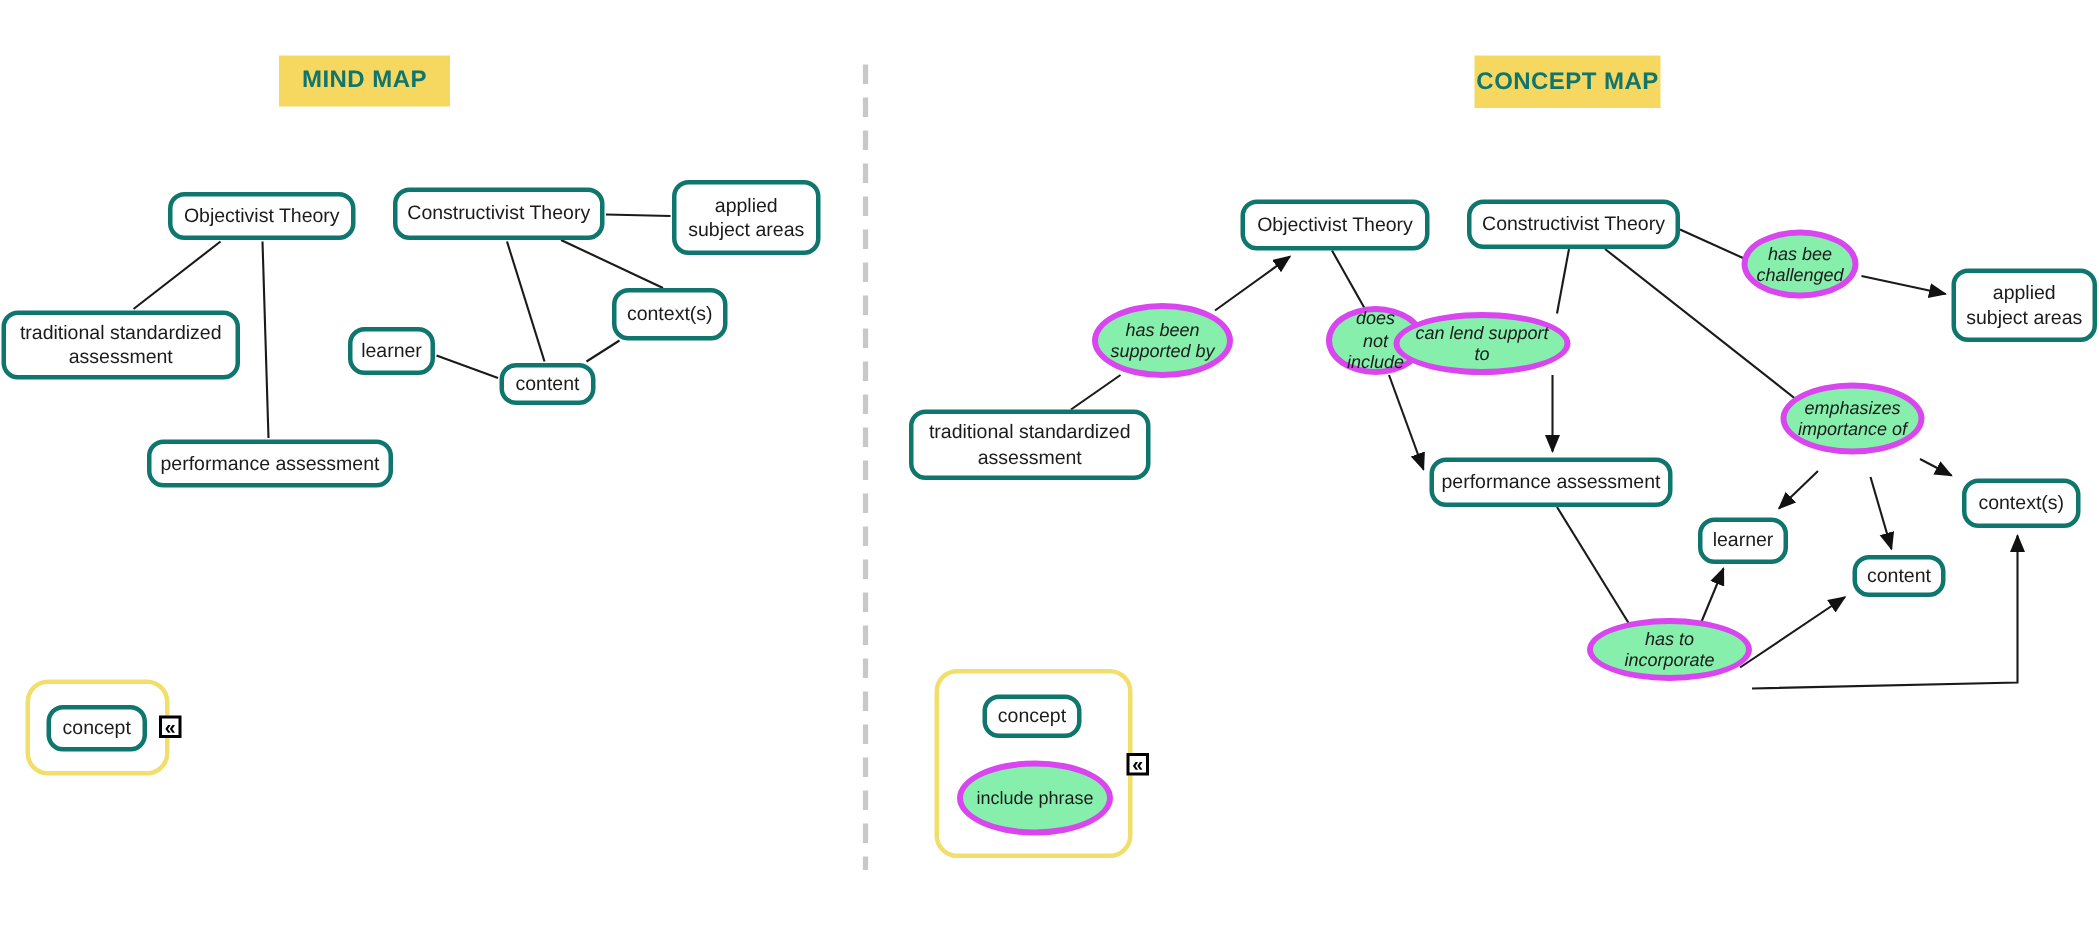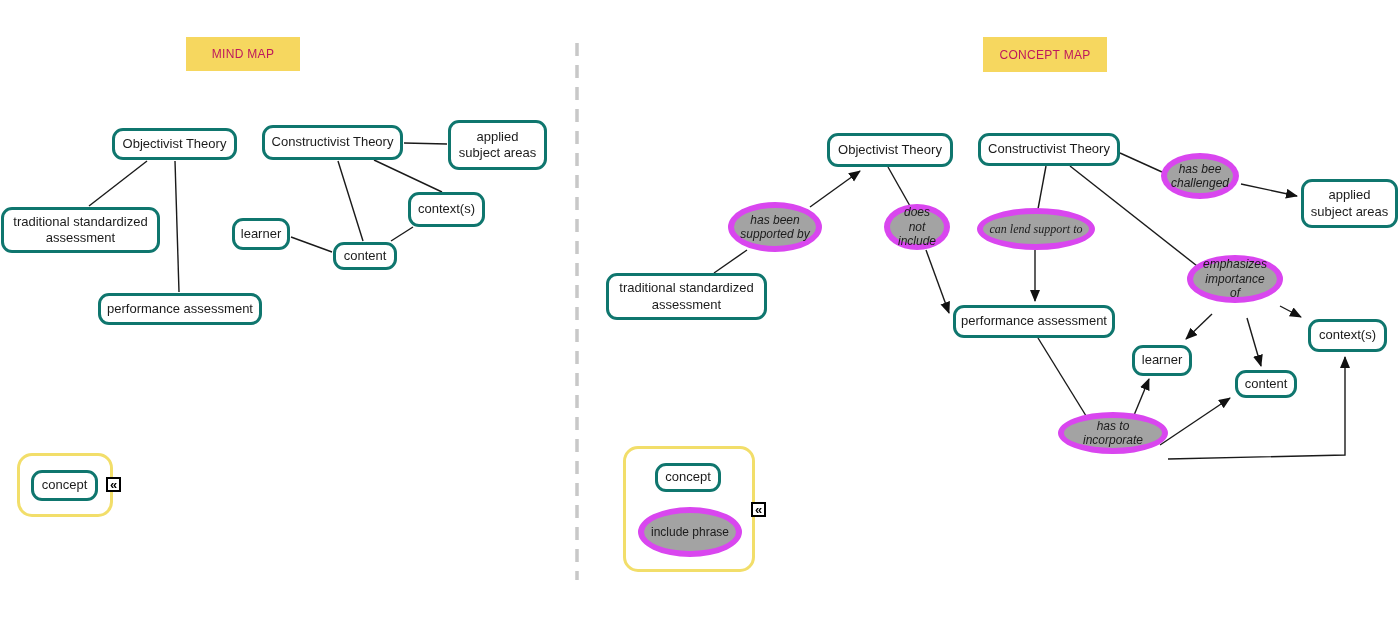--- a/index.html
+++ b/index.html
@@ -5,30 +5,30 @@
   html,body{margin:0;padding:0;}
   body{
     width:1399px;height:626px;position:relative;background:#ffffff;
     font-family:"Liberation Sans","DejaVu Sans",sans-serif;
     color:#1b1b1b;overflow:hidden;
   }
   .canvas{position:absolute;left:0;top:0;width:1399px;height:626px;}
   svg.wires{position:absolute;left:0;top:0;width:1399px;height:626px;z-index:1;}
   .node{position:absolute;z-index:2;box-sizing:border-box;}
   .map-title{
-    background:#f6d75f;font-weight:normal;font-size:12px;letter-spacing:.3px;
-    display:flex;align-items:center;justify-content:center;color:#be185d;
+    background:#f6d75f;font-weight:bold;font-size:16px;letter-spacing:.3px;
+    display:flex;align-items:center;justify-content:center;color:#0f766e;
   }
   .concept-box{
     background:#ffffff;border:3px solid #0f766e;border-radius:11px;
     display:flex;align-items:center;justify-content:center;text-align:center;
     font-size:13px;line-height:1.25;padding:1px 5px;
   }
   .link-ellipse{
-    background:#a3a3a3;border:6px solid #d946ef;border-radius:50%;
+    background:#86efac;border:4px solid #d946ef;border-radius:50%;
     display:flex;align-items:center;justify-content:center;text-align:center;
     font-style:italic;font-size:12px;line-height:1.2;padding:2px 6px;
   }
   .legend-frame{
     background:#ffffff;border:3px solid #f2de6a;border-radius:15px;
   }
   .collapse-btn{
     width:15px;height:15px;background:#ffffff;border:2px solid #000000;
     display:flex;align-items:center;justify-content:center;
     font-size:13px;font-weight:bold;line-height:1;color:#000;cursor:pointer;
@@ -105,21 +105,21 @@
     <div class="node concept-box" style="left:978px;top:133px;width:142px;height:33px;">Constructivist Theory</div>
     <div class="node concept-box" style="left:1301px;top:179px;width:97px;height:49px;">applied subject areas</div>
     <div class="node concept-box" style="left:606px;top:273px;width:161px;height:47px;">traditional standardized assessment</div>
     <div class="node concept-box" style="left:953px;top:305px;width:162px;height:33px;">performance assessment</div>
     <div class="node concept-box" style="left:1132px;top:345px;width:60px;height:31px;">learner</div>
     <div class="node concept-box" style="left:1235px;top:370px;width:62px;height:28px;">content</div>
     <div class="node concept-box" style="left:1308px;top:319px;width:79px;height:33px;">context(s)</div>
 
     <div class="node link-ellipse" style="left:728px;top:202px;width:94px;height:50px;">has been supported by</div>
     <div class="node link-ellipse" style="left:884px;top:204px;width:66px;height:46px;">does not include</div>
-    <div class="node link-ellipse" style="left:977px;top:208px;width:118px;height:42px;font-family:Liberation Serif, serif;">can lend support to</div>
+    <div class="node link-ellipse" style="left:929px;top:208px;width:118px;height:42px;">can lend support to</div>
     <div class="node link-ellipse" style="left:1161px;top:153px;width:78px;height:46px;">has bee challenged</div>
     <div class="node link-ellipse" style="left:1187px;top:255px;width:96px;height:48px;">emphasizes importance of</div>
     <div class="node link-ellipse" style="left:1058px;top:412px;width:110px;height:42px;">has to incorporate</div>
 
     <div class="node legend-frame" style="left:623px;top:446px;width:132px;height:126px;"></div>
     <div class="node concept-box" style="left:655px;top:463px;width:66px;height:29px;">concept</div>
     <div class="node link-ellipse" style="left:638px;top:507px;width:104px;height:50px;font-style:normal;">include phrase</div>
     <div class="node collapse-btn" style="left:751px;top:502px;">«</div>
   </div>
 

